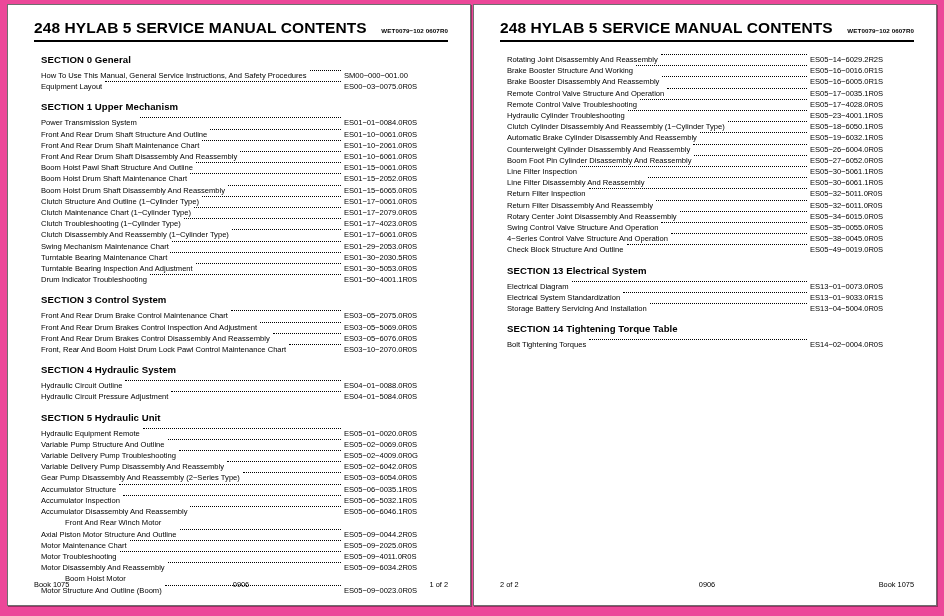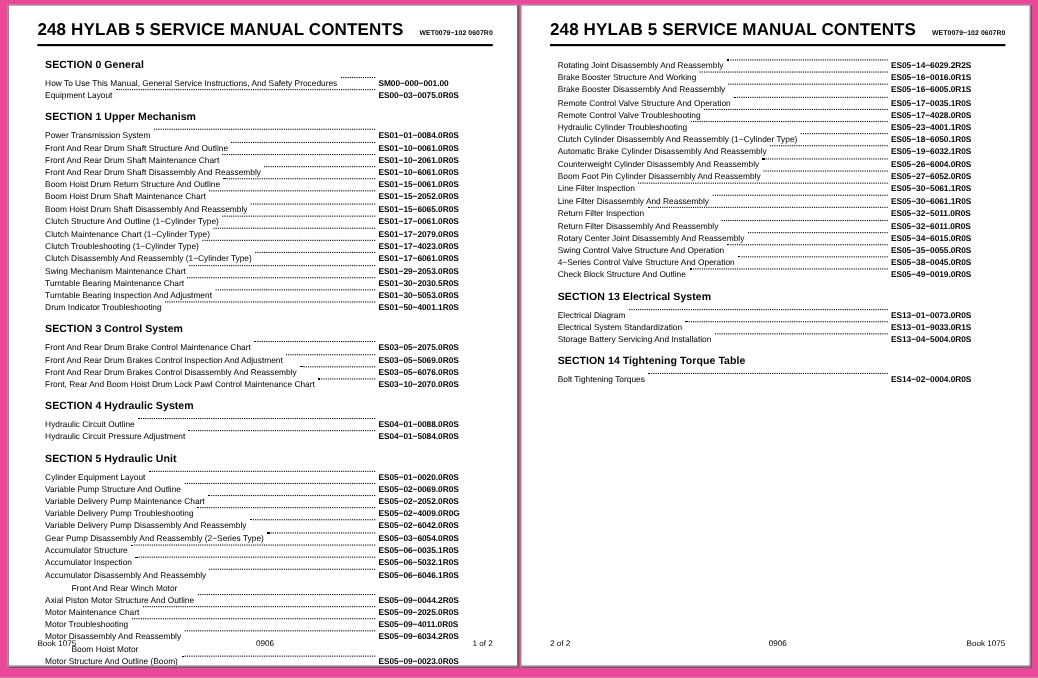--- a/index.html
+++ b/index.html
@@ -98,21 +98,21 @@
   .toc-label { flex: 0 0 auto; }
   .toc-dots {
     flex: 1 1 auto;
     margin: 0 3px 2px 3px;
     border-bottom: 1px dotted #000;
     min-width: 8px;
     height: 1px;
   }
   .toc-code {
     flex: 0 0 auto;
-    font-weight: bold;
+    font-weight: normal;
     text-align: left;
     min-width: 104px;
     letter-spacing: -0.05px;
   }
 
   
   .page-footer {
     position: absolute;
     left: 26px; right: 22px;
     bottom: 16px;
@@ -166,21 +166,21 @@
             <span class="toc-label">Front And Rear Drum Shaft Maintenance Chart</span>
             <span class="toc-dots"></span>
             <span class="toc-code">ES01−10−2061.0R0S</span>
           </li>
           <li class="toc-row">
             <span class="toc-label">Front And Rear Drum Shaft Disassembly And Reassembly</span>
             <span class="toc-dots"></span>
             <span class="toc-code">ES01−10−6061.0R0S</span>
           </li>
           <li class="toc-row">
-            <span class="toc-label">Boom Hoist Drum Return Structure And Outline</span>
+            <span class="toc-label">Boom Hoist Pawl Shaft Structure And Outline</span>
             <span class="toc-dots"></span>
             <span class="toc-code">ES01−15−0061.0R0S</span>
           </li>
           <li class="toc-row">
             <span class="toc-label">Boom Hoist Drum Shaft Maintenance Chart</span>
             <span class="toc-dots"></span>
             <span class="toc-code">ES01−15−2052.0R0S</span>
           </li>
           <li class="toc-row">
             <span class="toc-label">Boom Hoist Drum Shaft Disassembly And Reassembly</span>
@@ -260,33 +260,28 @@
           </li>
           <li class="toc-row">
             <span class="toc-label">Hydraulic Circuit Pressure Adjustment</span>
             <span class="toc-dots"></span>
             <span class="toc-code">ES04−01−5084.0R0S</span>
           </li>
         </ul>
         <div class="section-head">SECTION 5 Hydraulic Unit</div>
         <ul class="toc-list">
           <li class="toc-row">
-            <span class="toc-label">Cylinder Equipment Layout</span>
+            <span class="toc-label">Hydraulic Equipment Remote</span>
             <span class="toc-dots"></span>
             <span class="toc-code">ES05−01−0020.0R0S</span>
           </li>
           <li class="toc-row">
             <span class="toc-label">Variable Pump Structure And Outline</span>
             <span class="toc-dots"></span>
             <span class="toc-code">ES05−02−0069.0R0S</span>
-          </li>
-          <li class="toc-row">
-            <span class="toc-label">Variable Delivery Pump Maintenance Chart</span>
-            <span class="toc-dots"></span>
-            <span class="toc-code">ES05−02−2052.0R0S</span>
           </li>
           <li class="toc-row">
             <span class="toc-label">Variable Delivery Pump Troubleshooting</span>
             <span class="toc-dots"></span>
             <span class="toc-code">ES05−02−4009.0R0G</span>
           </li>
           <li class="toc-row">
             <span class="toc-label">Variable Delivery Pump Disassembly And Reassembly</span>
             <span class="toc-dots"></span>
             <span class="toc-code">ES05−02−6042.0R0S</span>

